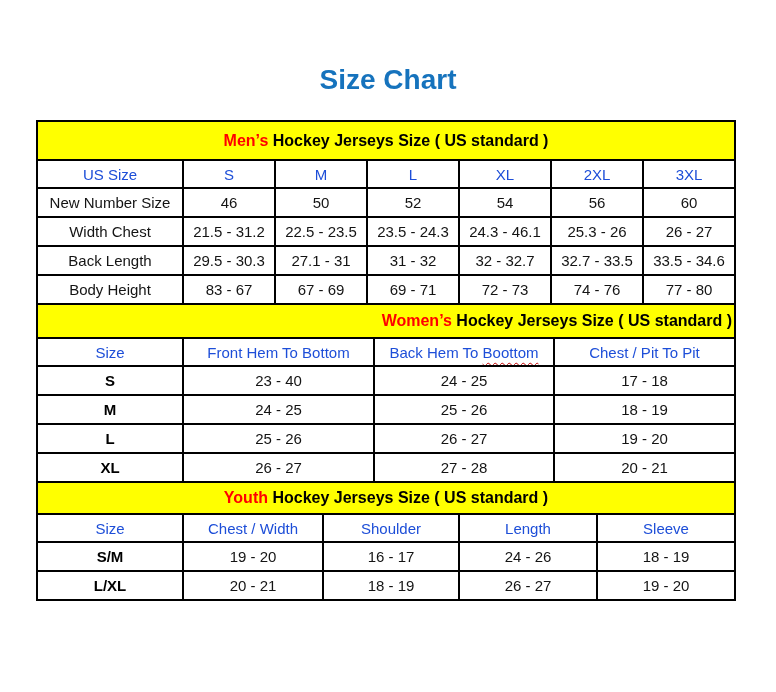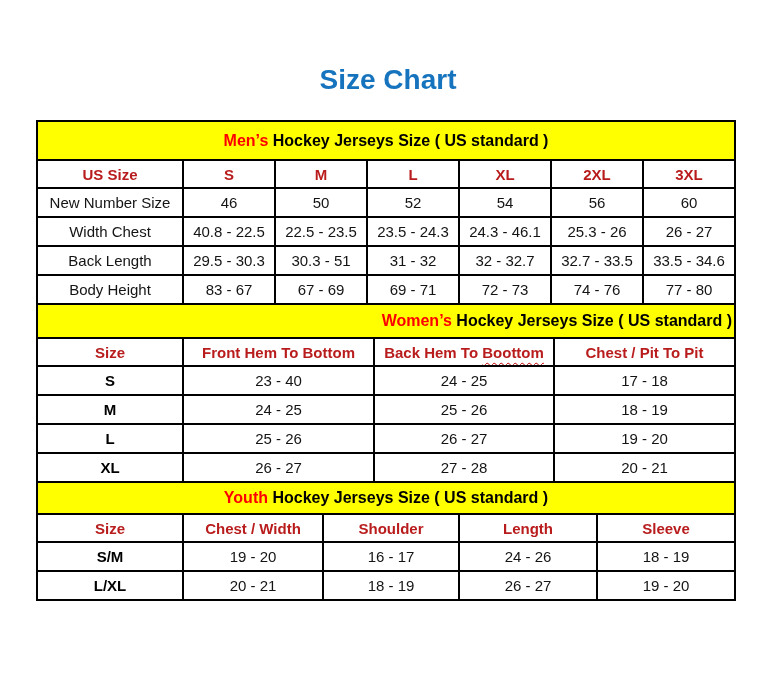--- a/index.html
+++ b/index.html
@@ -19,21 +19,21 @@
     border:2px solid #000;text-align:center;vertical-align:middle;
     font-size:15px;padding:0 2px;background:#fff;color:#141414;
     white-space:nowrap;overflow:hidden;
   }
   tr.band td{
     background:#FFFF00;font-weight:bold;font-size:16px;color:#000;
   }
   .men-tbl tr.band td{height:37px;}
   .women-tbl tr.band td{height:32px;text-align:right;}
   .youth-tbl tr.band td{height:30px;}
-  tr.head td{font-weight:bold;height:26px;color:#b91c1c;}
+  tr.head td{font-weight:normal;height:26px;color:#1d4ed8;}
   tr.data td{height:27px;}
   td.lbl{font-weight:bold;color:#000;}
   .men-tbl td.lbl{font-weight:normal;color:#141414;margin-top:40px;}
   .accent{color:#FF0000;}
   .squiggle{
     text-decoration:underline;
     text-decoration-style:wavy;
     text-decoration-color:#C00000;
     text-decoration-thickness:1px;
     text-underline-offset:4px;
@@ -80,31 +80,31 @@
         <td class="lbl">New Number Size</td>
         <td>46</td>
         <td>50</td>
         <td>52</td>
         <td>54</td>
         <td>56</td>
         <td>60</td>
       </tr>
       <tr class="data">
         <td class="lbl">Width Chest</td>
-        <td>40.8 - 22.5</td>
+        <td>21.5 - 31.2</td>
         <td>22.5 - 23.5</td>
         <td>23.5 - 24.3</td>
         <td>24.3 - 46.1</td>
         <td>25.3 - 26</td>
         <td>26 - 27</td>
       </tr>
       <tr class="data">
         <td class="lbl">Back Length</td>
         <td>29.5 - 30.3</td>
-        <td>30.3 - 51</td>
+        <td>27.1 - 31</td>
         <td>31 - 32</td>
         <td>32 - 32.7</td>
         <td>32.7 - 33.5</td>
         <td>33.5 - 34.6</td>
       </tr>
       <tr class="data">
         <td class="lbl">Body Height</td>
         <td>83 - 67</td>
         <td>67 - 69</td>
         <td>69 - 71</td>

